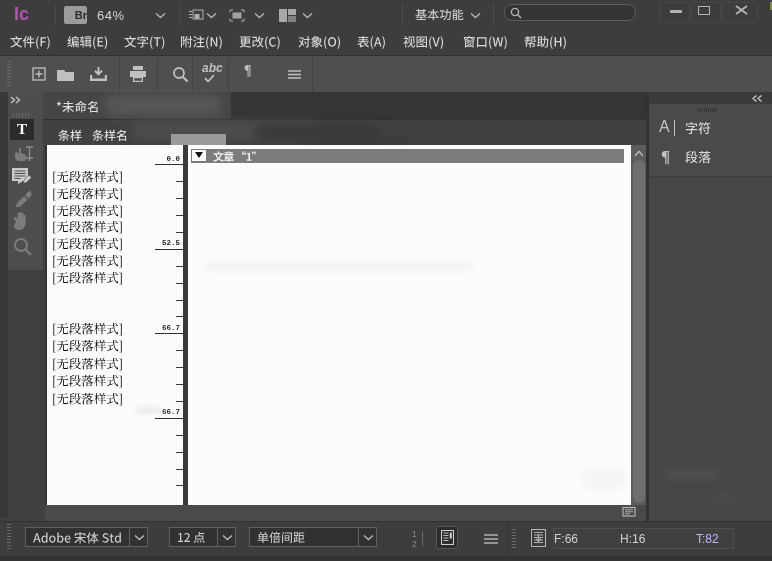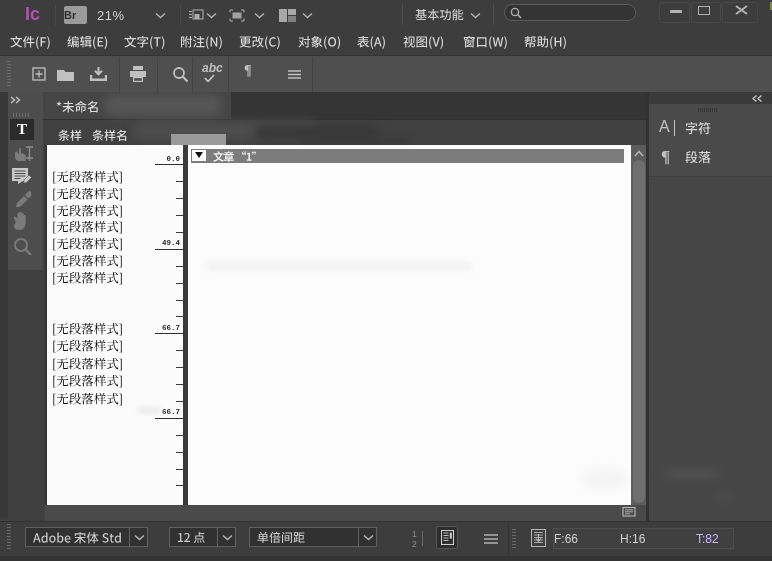--- a/index.html
+++ b/index.html
@@ -7,25 +7,25 @@
 svg{display:block}
 </style></head><body>
 <svg width="0" height="0" style="position:absolute">
     <defs>
       <path id="gp" d="M1.3 2.2Q1.4 1.1 1.4 0.0Q1.4 -1.1 1.4 -2.1V-5.4Q1.4 -6.5 1.4 -7.6Q1.4 -8.6 1.3 -9.7H2.3Q2.2 -8.7 2.2 -7.6Q2.2 -6.5 2.2 -5.4V-2.1Q2.2 -1.1 2.2 0.0Q2.2 1.1 2.3 2.2ZM1.8 2.2V1.6H2.0L3.8 1.8V2.2ZM1.8 -9.2V-9.7H3.8V-9.3L2.0 -9.2Z M11.8 -5.8Q11.8 -5.7 11.8 -5.6Q11.8 -5.5 11.8 -5.4V-0.6Q11.8 -0.4 11.9 -0.4Q12.0 -0.3 12.4 -0.3H13.7Q14.2 -0.3 14.5 -0.3Q14.9 -0.3 15.0 -0.3Q15.2 -0.3 15.3 -0.5Q15.4 -0.7 15.5 -1.2Q15.6 -1.7 15.7 -2.3H15.8L15.9 -0.4Q16.1 -0.3 16.2 -0.3Q16.2 -0.2 16.2 -0.1Q16.2 0.1 16.0 0.3Q15.9 0.4 15.3 0.4Q14.8 0.5 13.7 0.5H12.2Q11.7 0.5 11.4 0.4Q11.2 0.3 11.1 0.1Q11.0 -0.1 11.0 -0.4V-5.8ZM10.5 -9.3Q10.5 -8.0 10.4 -6.8Q10.3 -5.7 10.0 -4.6Q9.8 -3.5 9.2 -2.5Q8.6 -1.5 7.6 -0.6Q6.5 0.3 4.9 1.0L4.8 0.8Q6.2 -0.0 7.1 -0.9Q8.0 -1.8 8.5 -2.8Q9.0 -3.8 9.3 -4.8Q9.5 -5.9 9.5 -7.0Q9.6 -8.1 9.6 -9.3ZM14.3 -10.2Q14.3 -10.2 14.4 -10.1Q14.5 -10.0 14.7 -9.9Q14.9 -9.7 15.1 -9.6Q15.3 -9.4 15.4 -9.3Q15.4 -9.2 15.3 -9.1Q15.2 -9.1 15.1 -9.1H5.8L5.7 -9.4H13.6ZM15.1 -6.7Q15.1 -6.7 15.2 -6.6Q15.3 -6.5 15.5 -6.4Q15.7 -6.2 15.9 -6.1Q16.1 -5.9 16.3 -5.7Q16.2 -5.6 16.2 -5.6Q16.1 -5.5 15.9 -5.5H5.0L4.9 -5.9H14.4Z M26.0 -9.7 26.5 -10.1 27.4 -9.4Q27.2 -9.2 26.9 -9.2V-6.8Q26.9 -6.7 26.9 -6.7Q27.0 -6.7 27.1 -6.7H27.5Q27.6 -6.7 27.7 -6.7Q27.8 -6.7 27.9 -6.7Q28.0 -6.7 28.0 -6.7Q28.1 -6.7 28.2 -6.7Q28.2 -6.7 28.3 -6.7H28.4L28.4 -6.7Q28.6 -6.7 28.7 -6.6Q28.7 -6.5 28.7 -6.4Q28.7 -6.1 28.5 -6.0Q28.2 -5.9 27.4 -5.9H26.9Q26.5 -5.9 26.4 -6.0Q26.2 -6.0 26.2 -6.2Q26.1 -6.4 26.1 -6.6V-9.7ZM23.3 -9.8V-10.1L24.2 -9.7H24.1V-8.5Q24.1 -8.1 24.0 -7.7Q23.9 -7.2 23.8 -6.8Q23.6 -6.3 23.2 -5.9Q22.7 -5.5 22.1 -5.1L21.9 -5.3Q22.5 -5.8 22.8 -6.3Q23.1 -6.8 23.2 -7.4Q23.3 -7.9 23.3 -8.5V-9.7ZM26.5 -9.7V-9.3H23.7V-9.7ZM23.5 -4.9Q23.7 -3.9 24.2 -3.1Q24.7 -2.3 25.5 -1.6Q26.2 -1.0 27.0 -0.5Q27.9 -0.1 29.0 0.2L28.9 0.3Q28.7 0.3 28.5 0.5Q28.3 0.7 28.2 1.0Q26.9 0.5 25.9 -0.3Q24.9 -1.1 24.2 -2.2Q23.6 -3.3 23.2 -4.8ZM26.6 -4.9 27.2 -5.5 28.1 -4.6Q28.0 -4.5 27.9 -4.5Q27.7 -4.5 27.5 -4.5Q27.0 -3.2 26.1 -2.1Q25.2 -1.0 23.9 -0.3Q22.6 0.5 20.8 1.0L20.7 0.8Q23.1 -0.0 24.6 -1.5Q26.1 -3.0 26.7 -4.9ZM27.1 -4.9V-4.6H22.4L22.3 -4.9ZM22.4 -9.7Q22.4 -9.6 22.3 -9.6Q22.2 -9.6 22.0 -9.6Q21.6 -9.4 21.0 -9.3Q20.5 -9.1 20.0 -9.0Q19.4 -8.8 18.9 -8.7L18.8 -8.9Q19.2 -9.1 19.7 -9.4Q20.1 -9.6 20.6 -9.9Q21.0 -10.2 21.4 -10.4ZM17.1 -1.8Q17.6 -1.9 18.4 -2.1Q19.2 -2.2 20.3 -2.5Q21.3 -2.7 22.4 -3.0L22.5 -2.8Q21.7 -2.5 20.5 -2.0Q19.4 -1.6 17.9 -1.1Q17.8 -0.8 17.6 -0.8ZM21.2 -5.4Q21.2 -5.4 21.3 -5.3Q21.4 -5.2 21.5 -5.1Q21.7 -5.0 21.9 -4.8Q22.0 -4.6 22.2 -4.5Q22.1 -4.3 21.8 -4.3H18.7V-4.7H20.6ZM21.1 -7.7Q21.1 -7.7 21.2 -7.6Q21.3 -7.6 21.5 -7.4Q21.6 -7.3 21.8 -7.2Q22.0 -7.0 22.1 -6.9Q22.1 -6.7 21.8 -6.7H18.7V-7.1H20.6ZM19.7 -9.1Q19.6 -8.9 19.2 -8.8V0.7Q19.2 0.8 19.0 0.9Q18.9 1.0 18.5 1.0H18.4V-9.6Z M29.8 -9.1H33.3V-10.5L34.6 -10.4Q34.6 -10.2 34.5 -10.2Q34.4 -10.1 34.1 -10.0V-9.1H36.9V-10.5L38.1 -10.4Q38.1 -10.2 38.0 -10.2Q37.9 -10.1 37.7 -10.0V-9.1H39.6L40.2 -9.8Q40.2 -9.8 40.3 -9.8Q40.4 -9.7 40.6 -9.5Q40.7 -9.4 40.9 -9.2Q41.1 -9.1 41.2 -8.9Q41.2 -8.7 40.9 -8.7H37.7V-7.8Q37.7 -7.7 37.5 -7.7Q37.3 -7.6 37.0 -7.6H36.9V-8.7H34.1V-7.8Q34.1 -7.7 33.9 -7.6Q33.7 -7.5 33.5 -7.5H33.3V-8.7H29.9ZM34.9 -0.2H39.2V0.2H34.9ZM34.9 -2.6H39.2V-2.2H34.9ZM38.7 -2.6H38.6L39.0 -3.0L39.9 -2.4Q39.8 -2.3 39.7 -2.2Q39.6 -2.2 39.5 -2.2V0.6Q39.5 0.7 39.4 0.7Q39.2 0.8 39.1 0.8Q38.9 0.9 38.8 0.9H38.7ZM35.5 -6.8H39.1V-6.4H35.2ZM38.8 -6.8H38.7L39.3 -7.3L40.1 -6.4Q40.0 -6.3 39.6 -6.3Q38.5 -4.8 36.7 -3.6Q35.0 -2.5 32.6 -1.8L32.5 -2.0Q33.9 -2.5 35.1 -3.2Q36.3 -4.0 37.3 -4.9Q38.3 -5.8 38.8 -6.8ZM35.5 -6.4Q35.9 -5.7 36.5 -5.2Q37.1 -4.6 37.9 -4.2Q38.7 -3.8 39.6 -3.5Q40.5 -3.2 41.4 -3.0L41.4 -2.9Q41.2 -2.8 41.0 -2.7Q40.8 -2.5 40.7 -2.2Q39.5 -2.6 38.5 -3.1Q37.4 -3.7 36.6 -4.4Q35.8 -5.2 35.3 -6.2ZM35.6 -7.9 36.9 -7.6Q36.8 -7.5 36.7 -7.5Q36.6 -7.4 36.4 -7.5Q36.1 -6.9 35.6 -6.2Q35.1 -5.6 34.6 -5.0Q34.0 -4.5 33.3 -4.1L33.2 -4.2Q33.7 -4.7 34.2 -5.3Q34.7 -5.9 35.0 -6.6Q35.4 -7.3 35.6 -7.9ZM30.7 -2.0Q30.8 -2.0 30.8 -2.1Q30.9 -2.1 31.0 -2.2Q31.1 -2.4 31.2 -2.5Q31.2 -2.6 31.4 -2.8Q31.5 -3.1 31.8 -3.5Q32.1 -4.0 32.5 -4.8Q33.0 -5.6 33.7 -6.8L33.9 -6.8Q33.8 -6.4 33.5 -5.9Q33.3 -5.4 33.0 -4.9Q32.8 -4.3 32.5 -3.9Q32.3 -3.4 32.1 -3.0Q31.9 -2.7 31.9 -2.5Q31.8 -2.3 31.7 -2.0Q31.6 -1.8 31.6 -1.5Q31.6 -1.3 31.7 -1.1Q31.8 -0.8 31.9 -0.5Q31.9 -0.2 31.9 0.2Q31.9 0.6 31.7 0.8Q31.6 1.0 31.3 1.0Q31.1 1.0 31.0 0.8Q30.9 0.7 30.9 0.4Q31.0 -0.4 30.9 -0.9Q30.9 -1.5 30.7 -1.6Q30.5 -1.7 30.1 -1.7V-2.0Q30.1 -2.0 30.2 -2.0Q30.3 -2.0 30.5 -2.0Q30.6 -2.0 30.7 -2.0ZM30.8 -7.7Q31.4 -7.6 31.8 -7.4Q32.2 -7.2 32.4 -7.0Q32.6 -6.8 32.7 -6.6Q32.7 -6.4 32.6 -6.2Q32.6 -6.1 32.4 -6.0Q32.2 -6.0 32.0 -6.1Q31.9 -6.3 31.7 -6.6Q31.5 -6.9 31.2 -7.2Q30.9 -7.4 30.7 -7.6ZM29.9 -5.9Q30.5 -5.7 30.9 -5.6Q31.3 -5.4 31.5 -5.1Q31.7 -4.9 31.7 -4.7Q31.8 -4.5 31.7 -4.4Q31.6 -4.2 31.5 -4.2Q31.3 -4.1 31.1 -4.3Q31.0 -4.5 30.8 -4.8Q30.6 -5.1 30.3 -5.3Q30.0 -5.6 29.8 -5.7ZM35.4 -2.6V0.7Q35.4 0.7 35.2 0.9Q35.0 1.0 34.7 1.0H34.6V-2.7L34.8 -2.9L35.5 -2.6Z M45.0 -6.1Q45.6 -5.8 46.0 -5.5Q46.4 -5.2 46.6 -5.0Q46.7 -4.7 46.8 -4.4Q46.8 -4.2 46.7 -4.0Q46.6 -3.9 46.4 -3.9Q46.3 -3.9 46.1 -4.0Q46.0 -4.3 45.8 -4.7Q45.6 -5.1 45.3 -5.4Q45.1 -5.8 44.8 -6.0ZM45.5 -10.4Q45.5 -10.2 45.4 -10.1Q45.3 -10.0 45.0 -10.0V0.6Q45.0 0.7 45.0 0.8Q44.9 0.8 44.7 0.9Q44.6 0.9 44.4 0.9H44.3V-10.5ZM45.0 -7.3Q44.6 -5.7 43.9 -4.3Q43.2 -2.9 42.2 -1.7L42.0 -1.9Q42.5 -2.7 43.0 -3.6Q43.4 -4.5 43.7 -5.5Q44.0 -6.5 44.1 -7.5H45.0ZM46.0 -8.3Q46.0 -8.3 46.2 -8.2Q46.4 -8.0 46.6 -7.8Q46.9 -7.6 47.0 -7.4Q47.0 -7.3 46.9 -7.3Q46.9 -7.2 46.7 -7.2H42.5L42.4 -7.6H45.5ZM52.8 -10.0Q52.7 -9.7 52.3 -9.8Q52.1 -9.5 51.8 -9.1Q51.5 -8.8 51.2 -8.4Q50.9 -8.0 50.6 -7.7H50.4Q50.5 -8.1 50.7 -8.6Q51.0 -9.1 51.1 -9.6Q51.3 -10.1 51.5 -10.5ZM47.5 -10.4Q48.2 -10.1 48.6 -9.8Q48.9 -9.5 49.1 -9.2Q49.3 -8.9 49.3 -8.6Q49.3 -8.4 49.2 -8.2Q49.1 -8.1 48.9 -8.1Q48.7 -8.1 48.5 -8.2Q48.4 -8.6 48.3 -9.0Q48.1 -9.3 47.9 -9.7Q47.6 -10.1 47.4 -10.3ZM50.4 0.7Q50.4 0.8 50.2 0.9Q50.0 1.0 49.7 1.0H49.6V-7.9H50.4ZM52.9 -3.4Q52.9 -3.4 53.0 -3.3Q53.1 -3.3 53.3 -3.1Q53.4 -3.0 53.6 -2.8Q53.8 -2.7 53.9 -2.5Q53.9 -2.3 53.6 -2.3H46.6L46.5 -2.7H52.3ZM52.2 -6.2Q52.2 -6.2 52.3 -6.1Q52.4 -6.0 52.5 -5.9Q52.7 -5.7 52.9 -5.6Q53.1 -5.4 53.2 -5.3Q53.2 -5.1 52.9 -5.1H47.4L47.3 -5.4H51.6ZM52.5 -8.6Q52.5 -8.6 52.6 -8.5Q52.7 -8.4 52.9 -8.3Q53.1 -8.1 53.3 -8.0Q53.4 -7.8 53.6 -7.7Q53.5 -7.5 53.3 -7.5H47.1L47.0 -7.9H52.0Z M54.9 -7.7H64.5L65.1 -8.5Q65.1 -8.5 65.2 -8.4Q65.3 -8.3 65.5 -8.2Q65.7 -8.0 65.9 -7.9Q66.1 -7.7 66.2 -7.6Q66.2 -7.4 65.9 -7.4H55.0ZM55.4 -5.2H59.5L60.1 -5.9Q60.1 -5.9 60.2 -5.8Q60.3 -5.7 60.5 -5.6Q60.6 -5.5 60.8 -5.3Q61.0 -5.1 61.1 -5.0Q61.1 -4.8 60.8 -4.8H55.5ZM61.2 -10.4 62.5 -10.3Q62.5 -10.2 62.4 -10.1Q62.3 -10.0 62.1 -9.9Q62.0 -8.5 62.2 -7.1Q62.3 -5.7 62.6 -4.5Q62.9 -3.2 63.5 -2.2Q64.1 -1.2 65.0 -0.6Q65.1 -0.4 65.2 -0.4Q65.3 -0.4 65.4 -0.6Q65.5 -0.8 65.7 -1.2Q65.8 -1.7 65.9 -2.0L66.1 -2.0L65.9 -0.1Q66.1 0.3 66.2 0.4Q66.2 0.6 66.2 0.7Q66.0 0.9 65.8 0.9Q65.7 0.9 65.4 0.8Q65.2 0.8 65.0 0.6Q64.7 0.5 64.5 0.3Q63.5 -0.5 62.9 -1.6Q62.2 -2.7 61.9 -4.1Q61.5 -5.5 61.3 -7.1Q61.2 -8.7 61.2 -10.4ZM63.0 -10.1Q63.7 -10.1 64.1 -9.9Q64.5 -9.7 64.8 -9.5Q65.0 -9.3 65.0 -9.1Q65.1 -8.9 65.0 -8.7Q65.0 -8.6 64.8 -8.5Q64.7 -8.5 64.4 -8.6Q64.3 -8.8 64.0 -9.1Q63.8 -9.4 63.5 -9.6Q63.2 -9.8 62.9 -10.0ZM57.8 -5.2H58.6V-0.7L57.8 -0.6ZM55.1 -0.3Q55.6 -0.4 56.6 -0.6Q57.6 -0.9 58.8 -1.2Q60.1 -1.5 61.4 -1.8L61.5 -1.6Q60.5 -1.2 59.1 -0.7Q57.7 -0.2 55.9 0.4Q55.9 0.5 55.8 0.6Q55.7 0.7 55.7 0.7Z M69.7 -9.7Q69.7 -8.7 69.7 -7.6Q69.7 -6.5 69.7 -5.4V-2.1Q69.7 -1.1 69.7 0.0Q69.7 1.1 69.7 2.2H68.8Q68.8 1.1 68.9 0.0Q68.9 -1.1 68.9 -2.1V-5.4Q68.9 -6.5 68.9 -7.6Q68.8 -8.6 68.8 -9.7ZM69.3 -9.7V-9.2H69.0L67.3 -9.3V-9.7ZM69.3 1.6V2.2H67.3V1.8L69.0 1.6Z"></path>
     </defs>
   </svg>
 
 <div class="a" style="left:0;top:0;width:772px;height:29px;background:#3d3d3d"></div>
 
-<div class="a" style="left:25px;top:4px;font:bold 18px 'Liberation Sans';color:#b155b1">Ic</div>
+<div class="a" style="left:14px;top:4px;font:bold 18px 'Liberation Sans';color:#b155b1">Ic</div>
 <div class="a" style="left:55px;top:5px;width:1px;height:20px;background:#4a4a4a"></div>
 
-<div class="a" style="left:64px;top:6px;width:23px;height:18px;background:#9b9b9b;border-radius:2px;color:#2e2e2e;font:bold 11px 'Liberation Sans';text-align:left;line-height:18px">Br</div>
-<div class="a" style="left:97px;top:8px;font:13px 'Liberation Sans';color:#d2d2d2;letter-spacing:.5px">21%</div>
+<div class="a" style="left:64px;top:6px;width:23px;height:18px;background:#9b9b9b;border-radius:2px;color:#2e2e2e;font:bold 11px 'Liberation Sans';text-align:right;line-height:18px">Br</div>
+<div class="a" style="left:97px;top:8px;font:13px 'Liberation Sans';color:#d2d2d2;letter-spacing:.5px">64%</div>
 <svg class="a" style="left:155px;top:12px" width="11" height="7">
     <path d="M1 1.5 L5.5 5.5 L10 1.5" stroke="#b2b2b2" stroke-width="1.4" fill="none"></path>
   </svg>
 <div class="a" style="left:180px;top:5px;width:1px;height:20px;background:#4a4a4a"></div>
 
 <svg class="a" style="left:189px;top:9px" width="15" height="12">
     <rect x="4" y="1" width="10" height="9" fill="none" stroke="#b0b0b0"></rect>
     <rect x="5.5" y="5" width="5" height="5" fill="#b0b0b0"></rect>
     <path d="M0 2.5h3M0 5.5h3M0 8.5h3" stroke="#b0b0b0"></path>
   </svg>
@@ -210,21 +210,21 @@
 <div class="a" style="left:183px;top:145px;width:5px;height:360px;background:#3a3a3a"></div>
 <div class="a" style="left:188px;top:145px;width:443px;height:360px;background:#fcfcfc"></div>
 
 <div class="a" style="left:155px;top:164.3px;width:29px;height:1px;background:#303030"></div>
 <div class="a" style="left:146px;top:154.8px;width:34px;height:9px;font:bold 7.5px 'Liberation Mono';color:#262626;text-align:right">0.0</div>
 <div class="a" style="left:176px;top:181.2px;width:8px;height:1px;background:#3a3a3a"></div>
 <div class="a" style="left:176px;top:198.1px;width:8px;height:1px;background:#3a3a3a"></div>
 <div class="a" style="left:176px;top:215.0px;width:8px;height:1px;background:#3a3a3a"></div>
 <div class="a" style="left:176px;top:231.9px;width:8px;height:1px;background:#3a3a3a"></div>
 <div class="a" style="left:155px;top:248.8px;width:29px;height:1px;background:#303030"></div>
-<div class="a" style="left:146px;top:239.3px;width:34px;height:9px;font:bold 7.5px 'Liberation Mono';color:#262626;text-align:right">49.4</div>
+<div class="a" style="left:146px;top:239.3px;width:34px;height:9px;font:bold 7.5px 'Liberation Mono';color:#262626;text-align:right">52.5</div>
 <div class="a" style="left:176px;top:265.7px;width:8px;height:1px;background:#3a3a3a"></div>
 <div class="a" style="left:176px;top:282.6px;width:8px;height:1px;background:#3a3a3a"></div>
 <div class="a" style="left:176px;top:299.5px;width:8px;height:1px;background:#3a3a3a"></div>
 <div class="a" style="left:176px;top:316.4px;width:8px;height:1px;background:#3a3a3a"></div>
 <div class="a" style="left:155px;top:333.3px;width:29px;height:1px;background:#303030"></div>
 <div class="a" style="left:146px;top:323.8px;width:34px;height:9px;font:bold 7.5px 'Liberation Mono';color:#262626;text-align:right">66.7</div>
 <div class="a" style="left:176px;top:350.2px;width:8px;height:1px;background:#3a3a3a"></div>
 <div class="a" style="left:176px;top:367.1px;width:8px;height:1px;background:#3a3a3a"></div>
 <div class="a" style="left:176px;top:384.0px;width:8px;height:1px;background:#3a3a3a"></div>
 <div class="a" style="left:176px;top:400.9px;width:8px;height:1px;background:#3a3a3a"></div>

